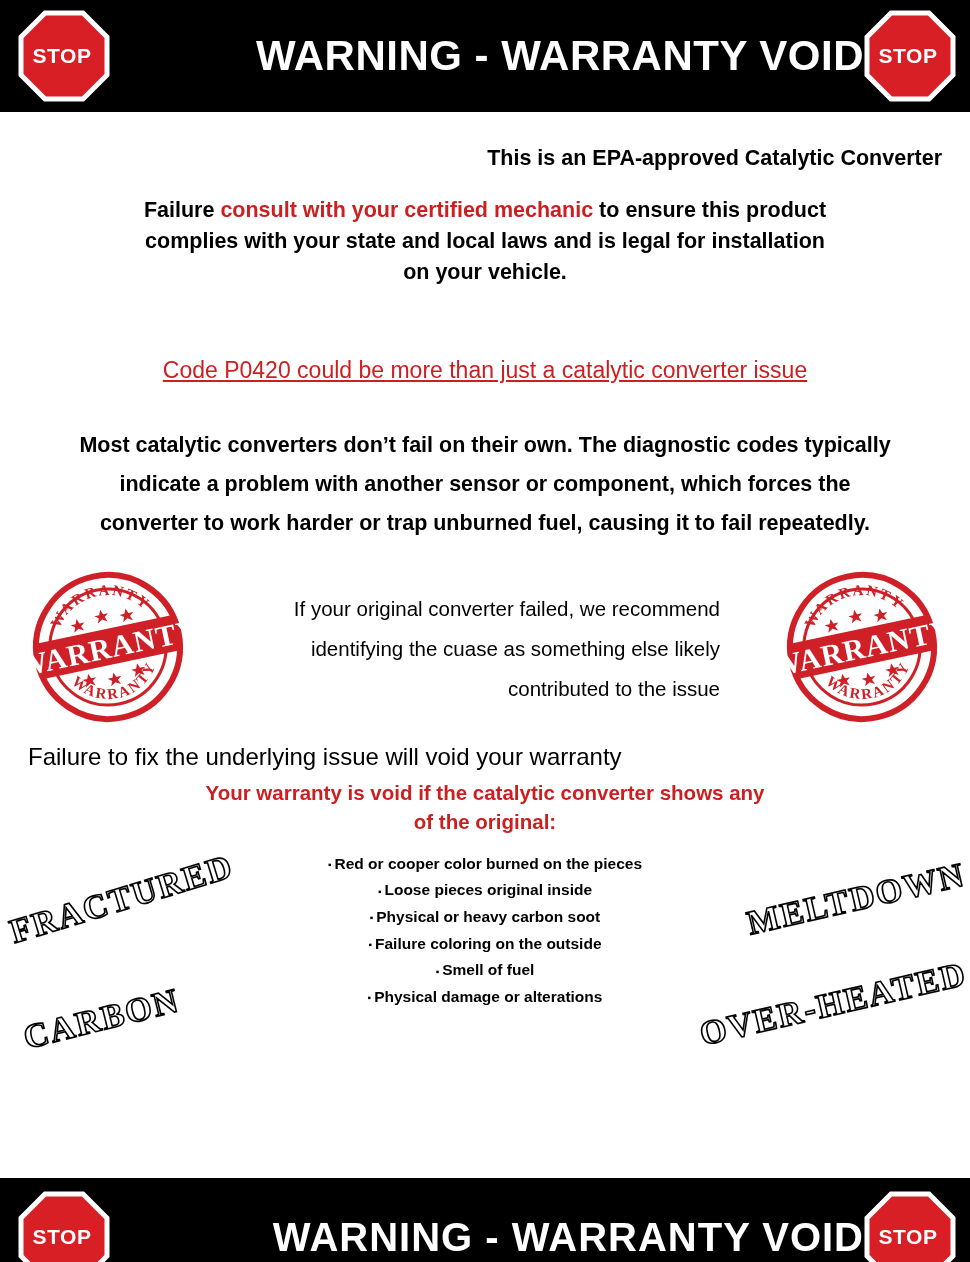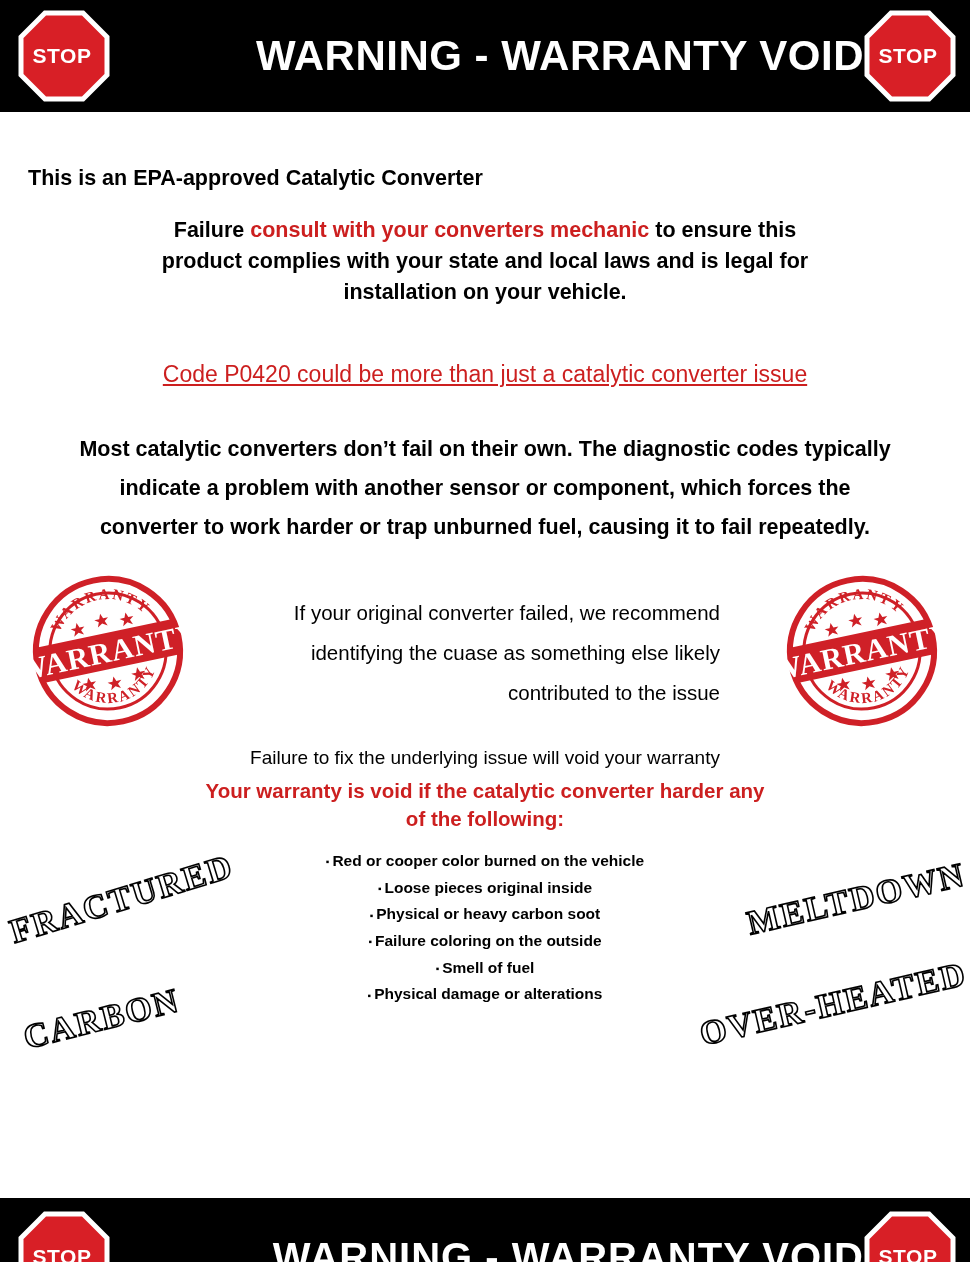--- a/index.html
+++ b/index.html
@@ -66,41 +66,41 @@
 
   
   .content {
     position: relative;
     padding: 0 28px;
     height: 1032px;
     box-sizing: border-box;
   }
 
   .p-epa {
-    text-align: left;
+    text-align: right;
     font-size: 21.5px;
     font-weight: bold;
-    margin: 54px 0 0 0;
+    margin: 34px 0 0 0;
   }
   .p-consult {
     text-align: center;
     font-size: 21.5px;
     font-weight: bold;
     line-height: 1.45;
     margin: 24px auto 0 auto;
     width: 700px;
   }
   .red { color: #cc1f1f; }
 
   .p-code {
     text-align: center;
     font-size: 23px;
     color: #cc1f1f;
     text-decoration: underline;
-    margin: 52px 0 0 0;
+    margin: 68px 0 0 0;
     font-weight: normal;
   }
 
   .p-most {
     text-align: center;
     font-size: 21.5px;
     font-weight: bold;
     line-height: 1.82;
     margin: 42px auto 0 auto;
     width: 820px;
@@ -123,22 +123,21 @@
   
   .stamp {
     width: 160px;
     height: 160px;
     flex: 0 0 auto;
     position: relative;
   }
   .stamp svg { display: block; }
 
   .p-failure {
-    text-align: center;
-    font-size: 19px;
+    font-size: 24px;
     line-height: 1.35;
     margin: 14px 0 0 0;
   }
   .p-void {
     text-align: center;
     font-size: 20.5px;
     color: #cc1f1f;
     font-weight: bold;
     line-height: 1.4;
     margin: 6px auto 0 auto;
@@ -196,21 +195,21 @@
       <polygon points="27,3 65,3 89,27 89,65 65,89 27,89 3,65 3,27" fill="#d81f26" stroke="#ffffff" stroke-width="5"></polygon>
     </svg>
     <span class="stop-text">STOP</span>
   </div>
 </div>
 
 <div class="content">
 
   <p class="p-epa">This is an EPA-approved Catalytic Converter</p>
 
-  <p class="p-consult"><span>Failure </span><span class="red">consult with your converters mechanic</span><span> to ensure this product complies with your state and local laws and is legal for installation on your vehicle.</span></p>
+  <p class="p-consult"><span>Failure </span><span class="red">consult with your certified mechanic</span><span> to ensure this product complies with your state and local laws and is legal for installation on your vehicle.</span></p>
 
   <p class="p-code">Code P0420 could be more than just a catalytic converter issue</p>
 
   <p class="p-most">Most catalytic converters don’t fail on their own. The diagnostic codes typically indicate a problem with another sensor or component, which forces the converter to work harder or trap unburned fuel, causing it to fail repeatedly.</p>
 
   <div class="mid-row">
 
     <div class="stamp">
       <svg width="160" height="160" viewBox="0 0 160 160" aria-hidden="true">
         <g transform="rotate(-12 80 80)">
@@ -262,24 +261,24 @@
             <polygon points="55,102 57,107 62,107 58,110 60,115 55,112 50,115 52,110 48,107 53,107"></polygon>
             <polygon points="80,106 82,111 87,111 83,114 85,119 80,116 75,119 77,114 73,111 78,111"></polygon>
             <polygon points="105,102 107,107 112,107 108,110 110,115 105,112 100,115 102,110 98,107 103,107"></polygon>
           </g>
         </g>
       </svg>
     </div>
   </div>
 
   <p class="p-failure">Failure to fix the underlying issue will void your warranty</p>
-  <p class="p-void">Your warranty is void if the catalytic converter harder any of the following:</p>
+  <p class="p-void">Your warranty is void if the catalytic converter shows any of the original:</p>
 
   <ul class="list">
-    <li>Red or cooper color burned on the vehicle</li>
+    <li>Red or cooper color burned on the pieces</li>
     <li>Loose pieces original inside</li>
     <li>Physical or heavy carbon soot</li>
     <li>Failure coloring on the outside</li>
     <li>Smell of fuel</li>
     <li>Physical damage or alterations</li>
   </ul>
 </div>
 
 <div class="wordart" id="wa-fractured">FRACTURED</div>
 <div class="wordart" id="wa-carbon">CARBON</div>

